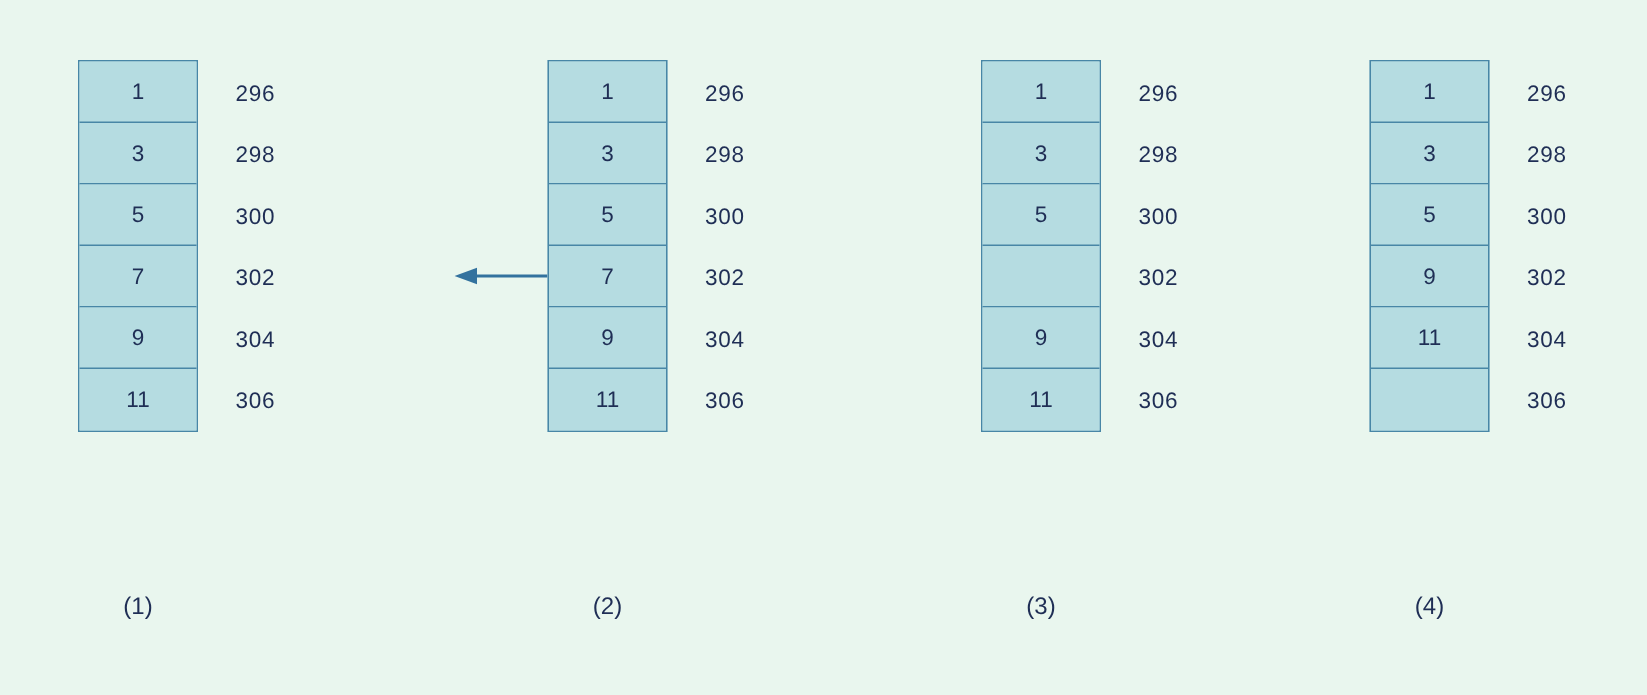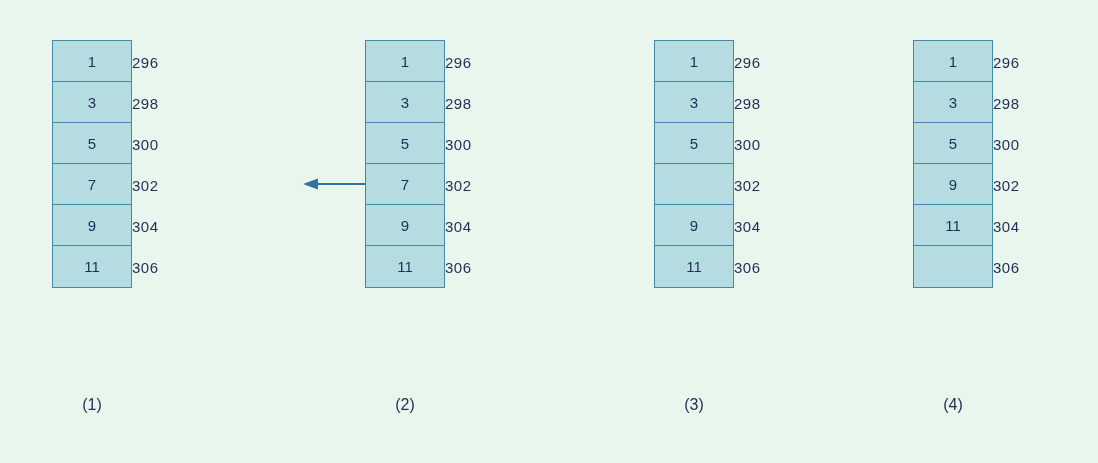--- a/index.html
+++ b/index.html
@@ -29,21 +29,21 @@
     background: var(--cell-fill);
   }
   .cell {
     height: 41px;
     border-bottom: 1.5px solid var(--cell-border);
     background: var(--cell-fill);
     display: flex; align-items: center; justify-content: center;
     font-size: 15px; color: var(--text);
   }
   .cell:last-child { border-bottom: none; }
-  .addresses { padding-top: 1.5px; display: flex; flex-direction: column; }
+  .addresses { margin-left: 25px; padding-top: 1.5px; display: flex; flex-direction: column; }
   .addr {
     height: 41px;
     display: flex; align-items: center;
     font-size: 15px; color: var(--text);
     letter-spacing: 0.5px;
   }
   .arrow {
     position: absolute;
     left: -62px;
     width: 62px; height: 14px;

